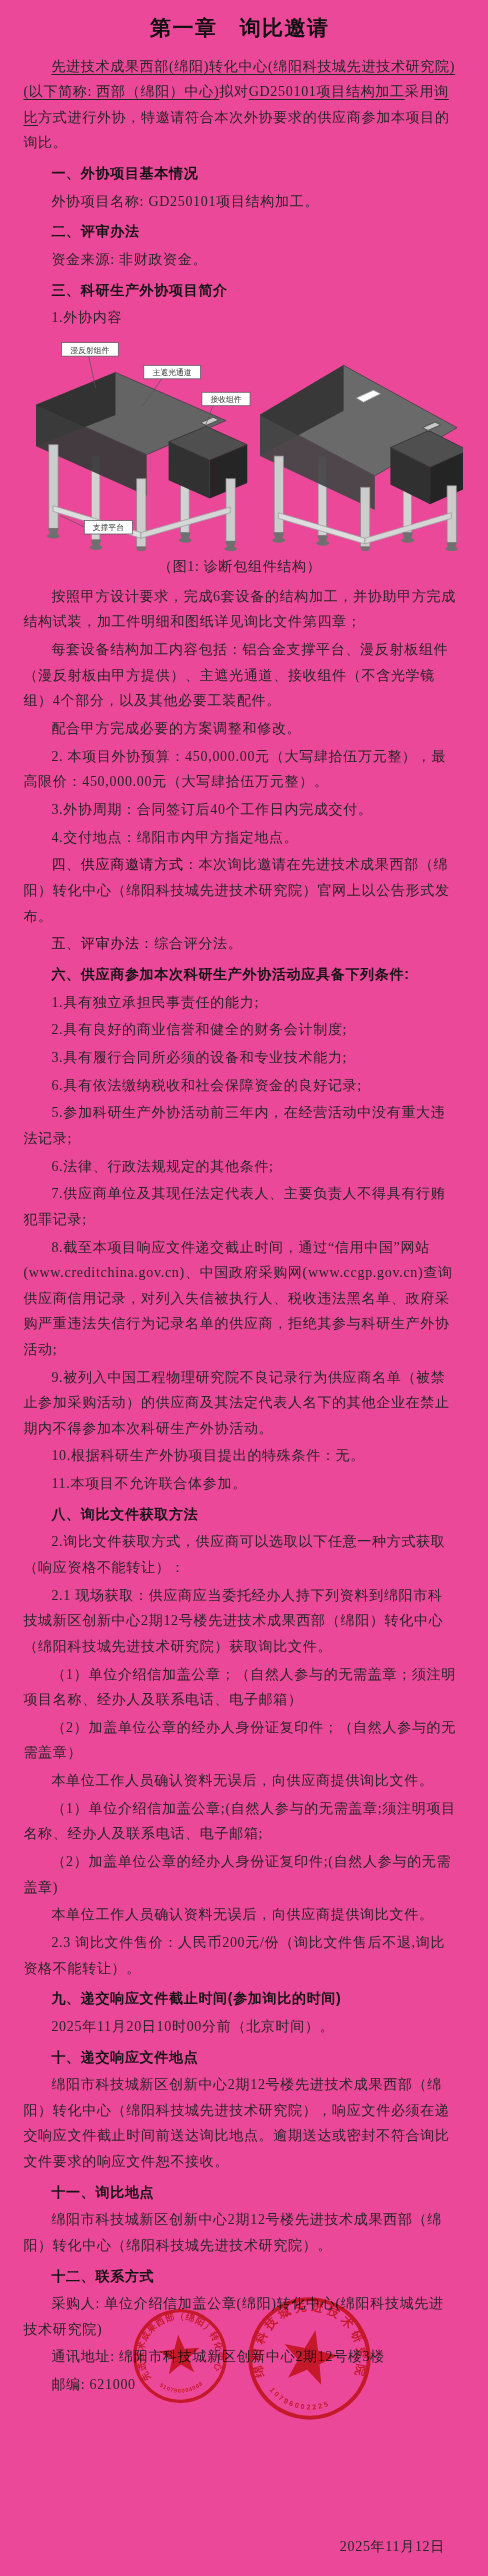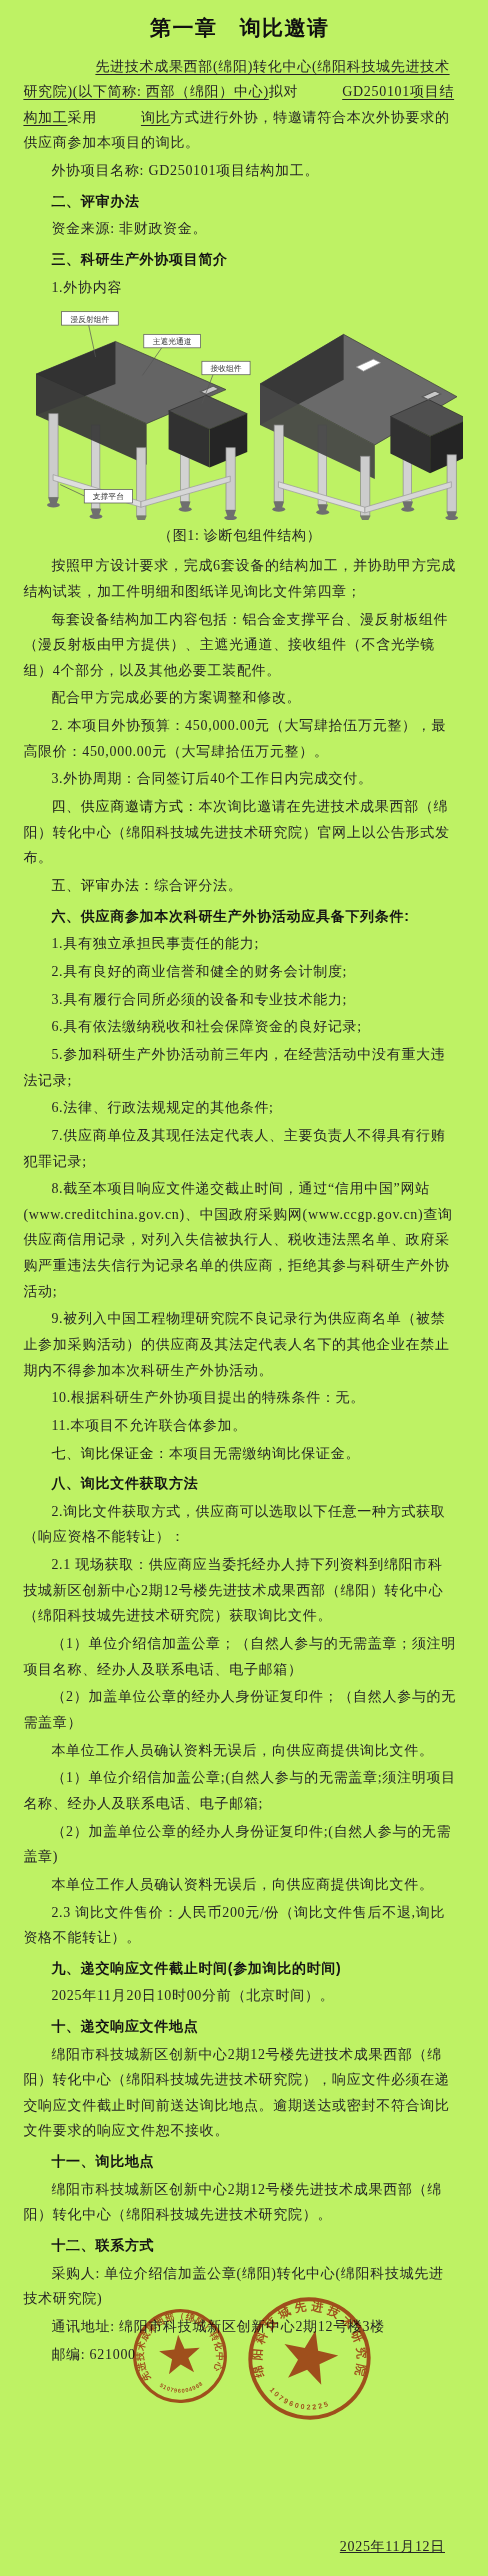--- a/index.html
+++ b/index.html
@@ -1,54 +1,55 @@
 <!DOCTYPE html>
 <html style="font-size:11.4px"><head>
 <meta charset="utf-8">
 <style>
   html,body{margin:0;padding:0;background:#e9e9e7;}
   .page{
     position:relative;
     width:489px;height:2576px;
     margin:0 auto;
-    background:#bef264;
+    background:#ec4899;
     overflow:hidden;
     font-family:"Liberation Serif","DejaVu Serif",serif;
     color:#262626;
     box-shadow:0 0 4.3px rgba(0,0,0,.25);
   }
   .content{padding:10px 33px 0 23.4px;}
   .doc-title{
     text-align:center;
     font-size:21px;font-weight:bold;
     letter-spacing:1.4px;
     margin:4.3px 0 11.4px 0;
     color:#111;
   }
   p{margin:2.1px 0;font-size:14px;line-height:25.6px;letter-spacing:0.7px;text-indent:2em;}
   .hd{font-family:"Liberation Sans","DejaVu Sans",sans-serif;font-weight:400;color:#151515;}
   p.heading{font-family:"Liberation Sans","DejaVu Sans",sans-serif;font-weight:700;color:#151515;margin:5px 0 2.1px 0;}
-  .ul{text-decoration:underline;text-underline-offset:2.8px;margin-left:44px;}
+  .ul{text-decoration:underline;text-underline-offset:2.8px;}
   .figure-wrap{margin:5.7px 0 0 0;text-align:center;}
   .caption{text-indent:0;margin:1.4px 0 4.3px 0;}
   .fig-label{font-family:"Liberation Sans","DejaVu Sans",sans-serif;font-size:11px;fill:#333;}
   .seal{position:absolute;mix-blend-mode:multiply;opacity:.88;pointer-events:none;}
   .seal text{font-family:"Liberation Sans","DejaVu Sans",sans-serif;font-weight:700;}
-  .issue-date{position:absolute;top:2538px;left:0;right:44px;text-align:right;font-size:14px;letter-spacing:0.7px;text-decoration:underline;}
+  .issue-date{position:absolute;top:2538px;left:0;right:44px;text-align:right;font-size:14px;letter-spacing:0.7px;}
 </style>
 </head>
 <body>
 
 <div class="page">
   <div class="content">
 
     <div class="doc-title">第一章　询比邀请</div>
 
     <p><span class="ul">先进技术成果西部(绵阳)转化中心(绵阳科技城先进技术研究院)(以下简称: 西部（绵阳）中心)</span><span>拟对</span><span class="ul">GD250101项目结构加工</span><span>采用</span><span class="ul">询比</span><span>方式进行外协，特邀请符合本次外协要求的供应商参加本项目的询比。</span></p>
 
+    <p class="heading">一、外协项目基本情况</p>
     <p>外协项目名称: GD250101项目结构加工。</p>
 
     <p class="heading">二、评审办法</p>
     <p>资金来源: 非财政资金。</p>
 
     <p class="heading">三、科研生产外协项目简介</p>
     <p>1.外协内容</p>
 
     <div class="figure-wrap">
       <svg width="440" height="214" viewBox="0 0 620 302">
@@ -139,39 +140,39 @@
         </g>
       </svg>
       <p class="caption">（图1: 诊断包组件结构）</p>
     </div>
 
     <p>按照甲方设计要求，完成6套设备的结构加工，并协助甲方完成结构试装，加工件明细和图纸详见询比文件第四章；</p>
     <p>每套设备结构加工内容包括：铝合金支撑平台、漫反射板组件（漫反射板由甲方提供）、主遮光通道、接收组件（不含光学镜组）4个部分，以及其他必要工装配件。</p>
     <p>配合甲方完成必要的方案调整和修改。</p>
     <p>2. 本项目外协预算：450,000.00元（大写肆拾伍万元整），最高限价：450,000.00元（大写肆拾伍万元整）。</p>
     <p>3.外协周期：合同签订后40个工作日内完成交付。</p>
+    <p>4.交付地点：绵阳市内甲方指定地点。</p>
 
     <p><span class="hd">四、供应商邀请方式：</span><span>本次询比邀请在先进技术成果西部（绵阳）转化中心（绵阳科技城先进技术研究院）官网上以公告形式发布。</span></p>
 
     <p><span class="hd">五、评审办法：</span><span>综合评分法。</span></p>
 
     <p class="heading">六、供应商参加本次科研生产外协活动应具备下列条件:</p>
     <p>1.具有独立承担民事责任的能力;</p>
     <p>2.具有良好的商业信誉和健全的财务会计制度;</p>
     <p>3.具有履行合同所必须的设备和专业技术能力;</p>
     <p>6.具有依法缴纳税收和社会保障资金的良好记录;</p>
     <p>5.参加科研生产外协活动前三年内，在经营活动中没有重大违法记录;</p>
     <p>6.法律、行政法规规定的其他条件;</p>
     <p>7.供应商单位及其现任法定代表人、主要负责人不得具有行贿犯罪记录;</p>
     <p>8.截至本项目响应文件递交截止时间，通过“信用中国”网站(www.creditchina.gov.cn)、中国政府采购网(www.ccgp.gov.cn)查询供应商信用记录，对列入失信被执行人、税收违法黑名单、政府采购严重违法失信行为记录名单的供应商，拒绝其参与科研生产外协活动;</p>
     <p>9.被列入中国工程物理研究院不良记录行为供应商名单（被禁止参加采购活动）的供应商及其法定代表人名下的其他企业在禁止期内不得参加本次科研生产外协活动。</p>
     <p>10.根据科研生产外协项目提出的特殊条件：无。</p>
     <p>11.本项目不允许联合体参加。</p>
 
-    <p><span class="hd">七、询比保证金：</span><span>本项目无需缴纳询比保证金。</span></p>
 
     <p class="heading">八、询比文件获取方法</p>
     <p>2.询比文件获取方式，供应商可以选取以下任意一种方式获取（响应资格不能转让）：</p>
     <p>2.1 现场获取：供应商应当委托经办人持下列资料到绵阳市科技城新区创新中心2期12号楼先进技术成果西部（绵阳）转化中心（绵阳科技城先进技术研究院）获取询比文件。</p>
     <p>（1）单位介绍信加盖公章；（自然人参与的无需盖章；须注明项目名称、经办人及联系电话、电子邮箱）</p>
     <p>（2）加盖单位公章的经办人身份证复印件；（自然人参与的无需盖章）</p>
     <p>本单位工作人员确认资料无误后，向供应商提供询比文件。</p>
     <p>（1）单位介绍信加盖公章;(自然人参与的无需盖章;须注明项目名称、经办人及联系电话、电子邮箱;</p>
     <p>（2）加盖单位公章的经办人身份证复印件;(自然人参与的无需盖章)</p>
     <p>本单位工作人员确认资料无误后，向供应商提供询比文件。</p>

